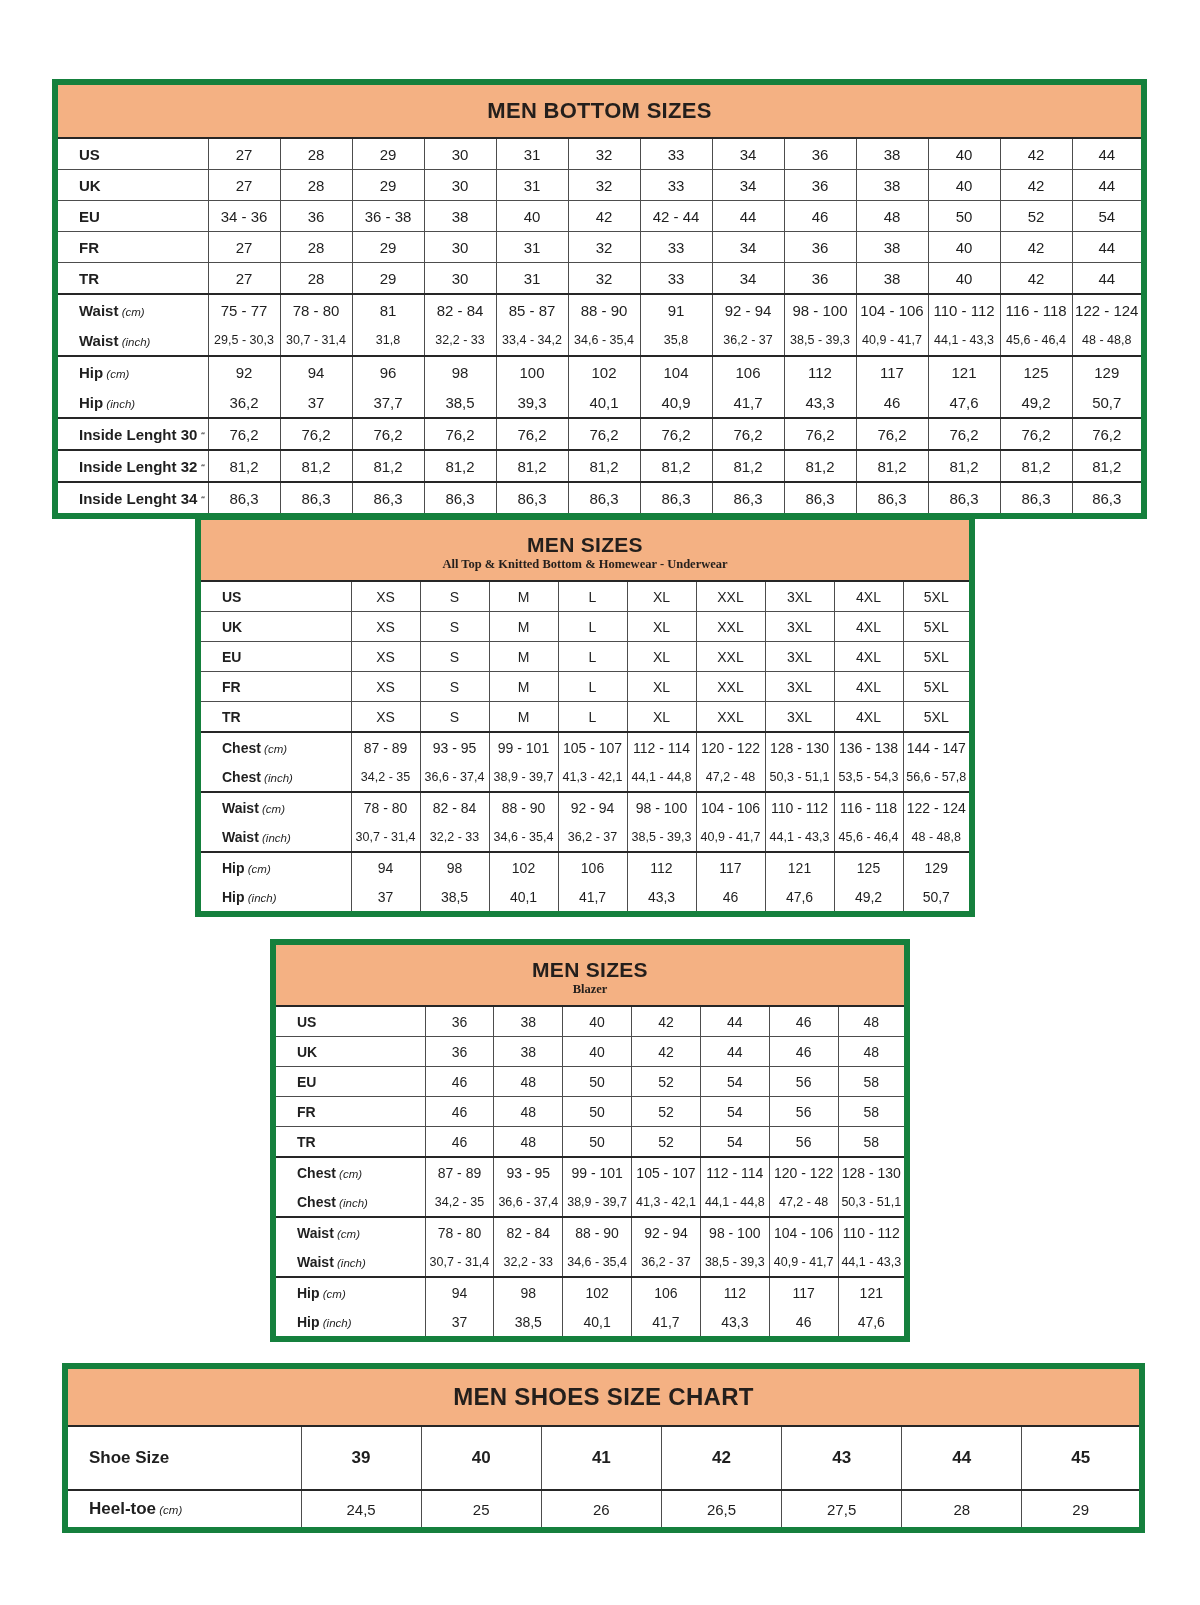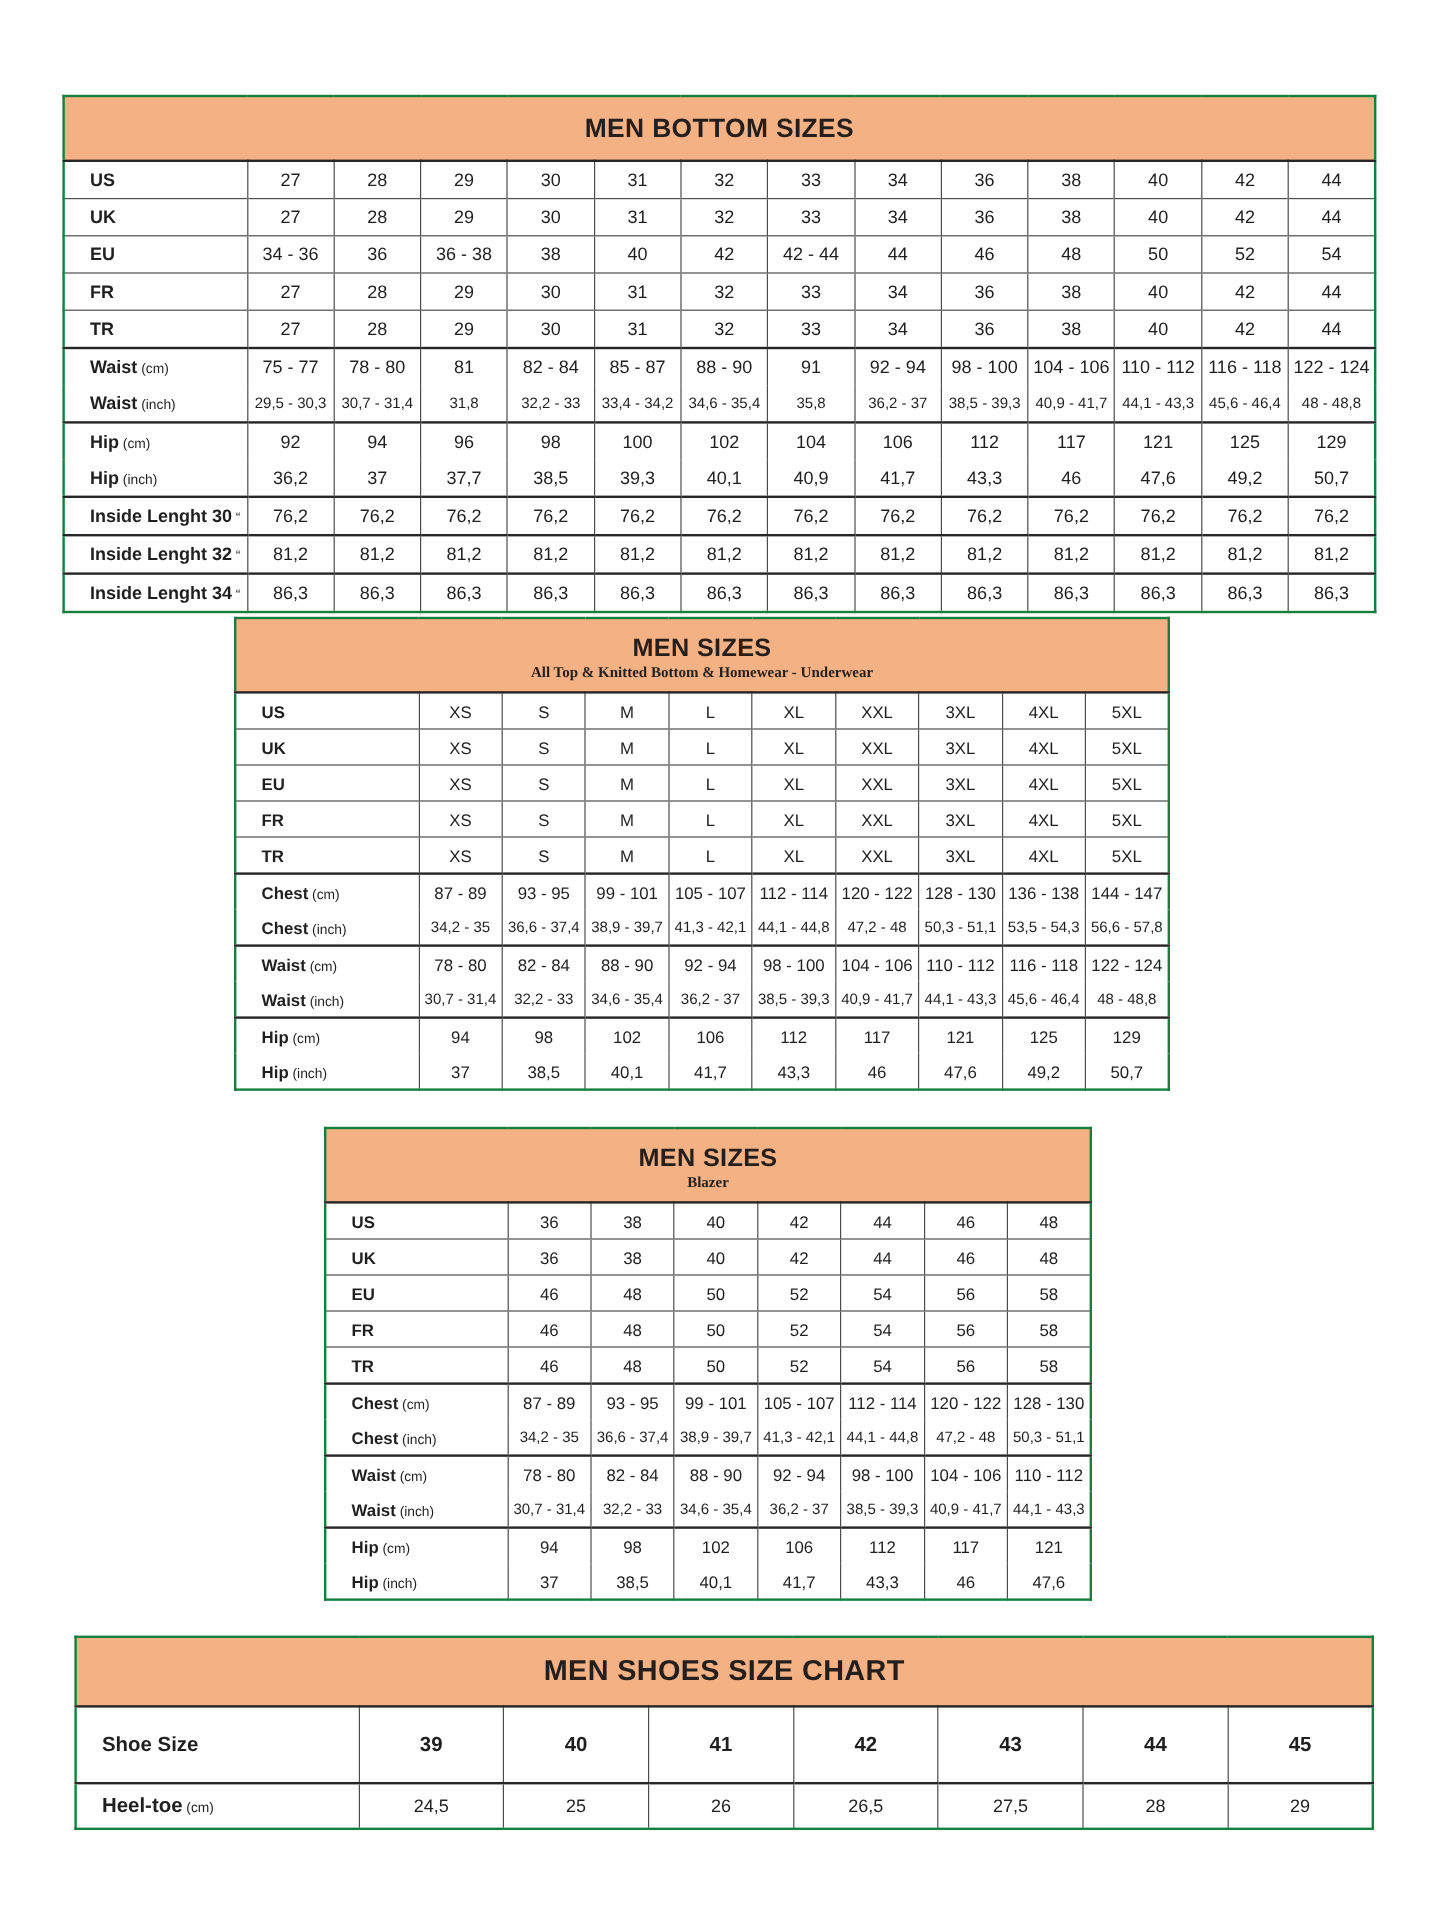--- a/index.html
+++ b/index.html
@@ -13,42 +13,42 @@
   .tbl-wrap { position:absolute; }
   #t1 { left:52px;  top:79px;   width:1095px; }
   #t2 { left:195px; top:514px;  width:780px;  }
   #t3 { left:270px; top:939px;  width:640px;  }
   #t4 { left:62px;  top:1363px; width:1083px; }
 
   table {
     width:100%;
     border-collapse:collapse;
     table-layout:fixed;
-    border:2px solid #15803d;
+    border:6px solid #15803d;
   }
   th.hdr {
     background:#F4B183;
     border-bottom:2px solid #262626;
     text-align:center;
     vertical-align:middle;
     padding:0;
   }
   #t1 th.hdr { height:52px; }
   #t2 th.hdr, #t3 th.hdr { height:60px; }
   #t4 th.hdr { height:56px; }
   .title { font-weight:700; color:#241f1c; letter-spacing:0.3px; }
   #t1 .title { font-size:22px; }
   #t2 .title, #t3 .title { font-size:21px; line-height:24px; padding-top:4px; }
   #t4 .title { font-size:24px; }
   .subtitle { font-size:12.5px; font-weight:700; color:#241f1c; line-height:15px;font-family:Liberation Serif, serif; }
 
   td { padding:0; vertical-align:middle; overflow:hidden; white-space:nowrap; }
   td.val { text-align:center; border-left:1px solid #4d4d4d; }
   td.lbl { text-align:left; padding-left:21px; font-weight:700; }
-  .unit { font-size:11.5px; font-weight:400; }
+  .unit { font-size:11.5px; font-weight:400;font-style:italic; }
 
   
   tbody.section > tr:first-child > td { border-top:2px solid #262626; }
   tbody.section > tr:not(:first-child) > td { border-top:1px solid #4d4d4d; }
   tbody.section.joined > tr:not(:first-child) > td { border-top:none; }
 
   
   #t1 col.label-col { width:153px; }
   #t1 td { height:30px; font-size:15px; }
   #t1 tbody.joined td { height:30px; }

